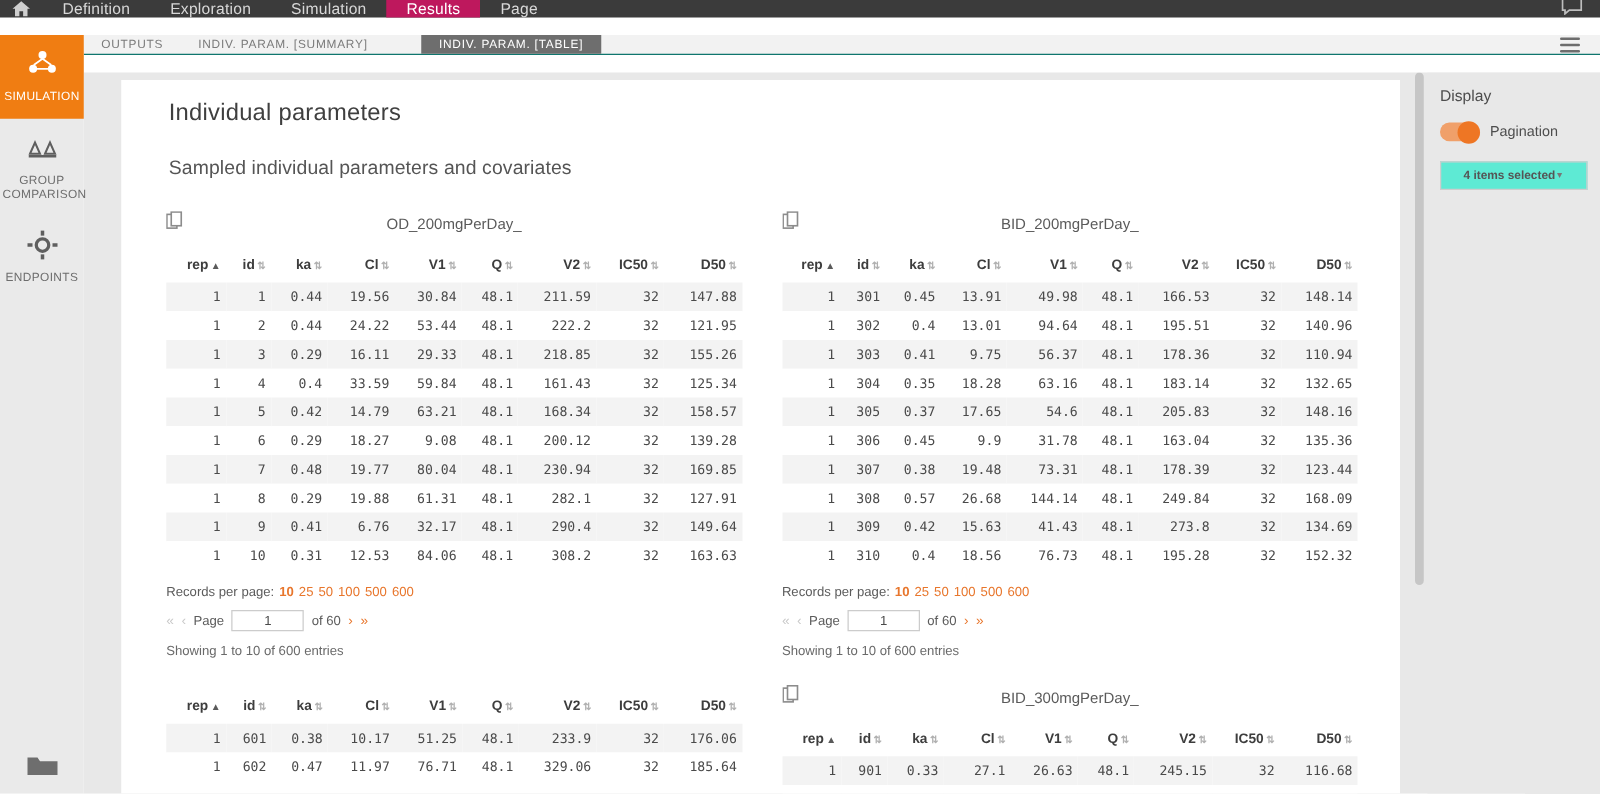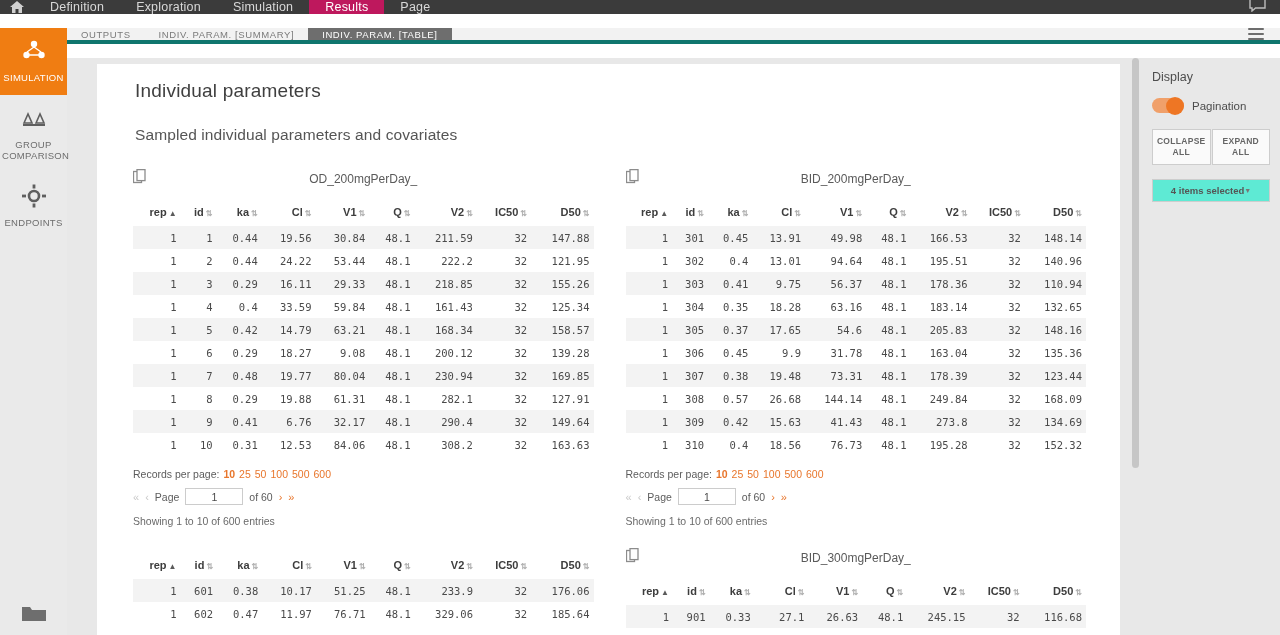--- a/index.html
+++ b/index.html
@@ -45,28 +45,28 @@
   }
   .rail-item .glyph { display: block; height: 30px; margin-bottom: 4px; }
   .rail-item.active { background: #f07d12; color: #fff; }
   .rail-bottom {
     position: absolute; bottom: 8px; left: 0; right: 0; text-align: center; color: #8a8a8a;
   }
 
   
   .subbar {
     position: absolute; top: 28px; left: 67px; right: 0; height: 16px;
-    background: #f2f2f2; border-bottom: 4px solid #0f766e;
+    background: #f2f2f2; border-bottom: 1px solid #0f766e;
     display: flex; align-items: stretch; z-index: 14;
   }
   .subtab {
     display: flex; align-items: center; padding: 0 14px;
     font-size: 9.5px; letter-spacing: .6px; color: #7a7a7a; cursor: pointer;
   }
-  .subtab.active { background: #6e6e6e; color: #fff; }
+  .subtab.active { background: #6e6e6e; color: #fff; margin-left: 29px; }
   .subbar-right { margin-left: auto; display: flex; align-items: center; padding-right: 16px; }
   .burger { width: 16px; }
   .burger div { height: 2px; background: #6d6d6d; margin: 3px 0; border-radius: 1px; }
 
   
   .main {
     position: absolute; top: 58px; left: 67px; right: 0; bottom: 0;
     background: #e8e8e8; overflow: hidden;
   }
   .content-card {
@@ -658,24 +658,20 @@
     </div>
 
     <div class="display-panel">
       <div class="display-title">Display</div>
       <div class="toggle-row">
         <div class="toggle">
             <div class="knob"></div>
           </div>
         <div class="toggle-label">Pagination</div>
       </div>
-      <div class="btn-pair">
-        <button>COLLAPSE ALL</button>
-        <button>EXPAND ALL</button>
-      </div>
       <div class="select-box">
         <span>4 items selected</span>
         <span class="caret">▼</span>
       </div>
     </div>
 
     <div class="scroll-strip" style="top:0;right:140px;">
       <div class="scroll-thumb"></div>
     </div>
 

